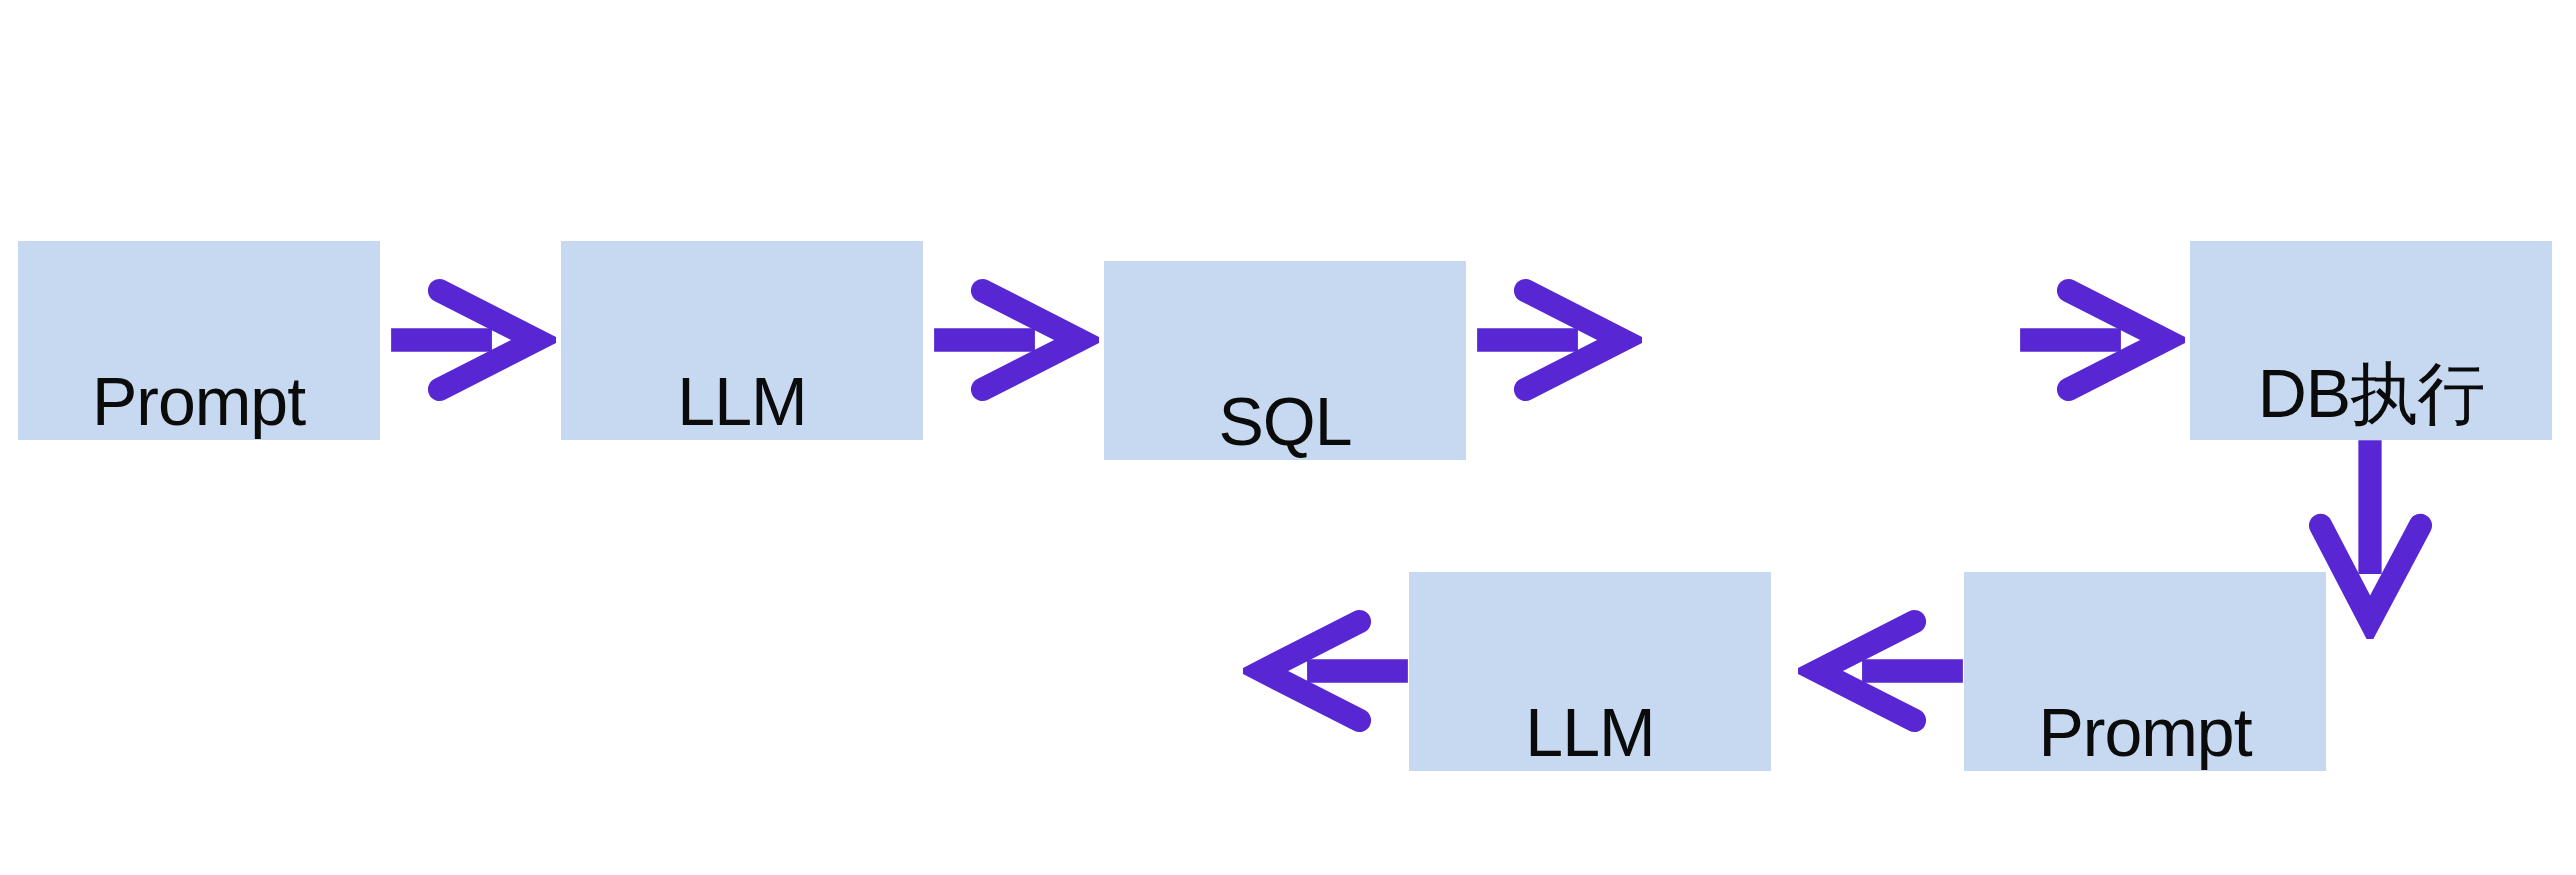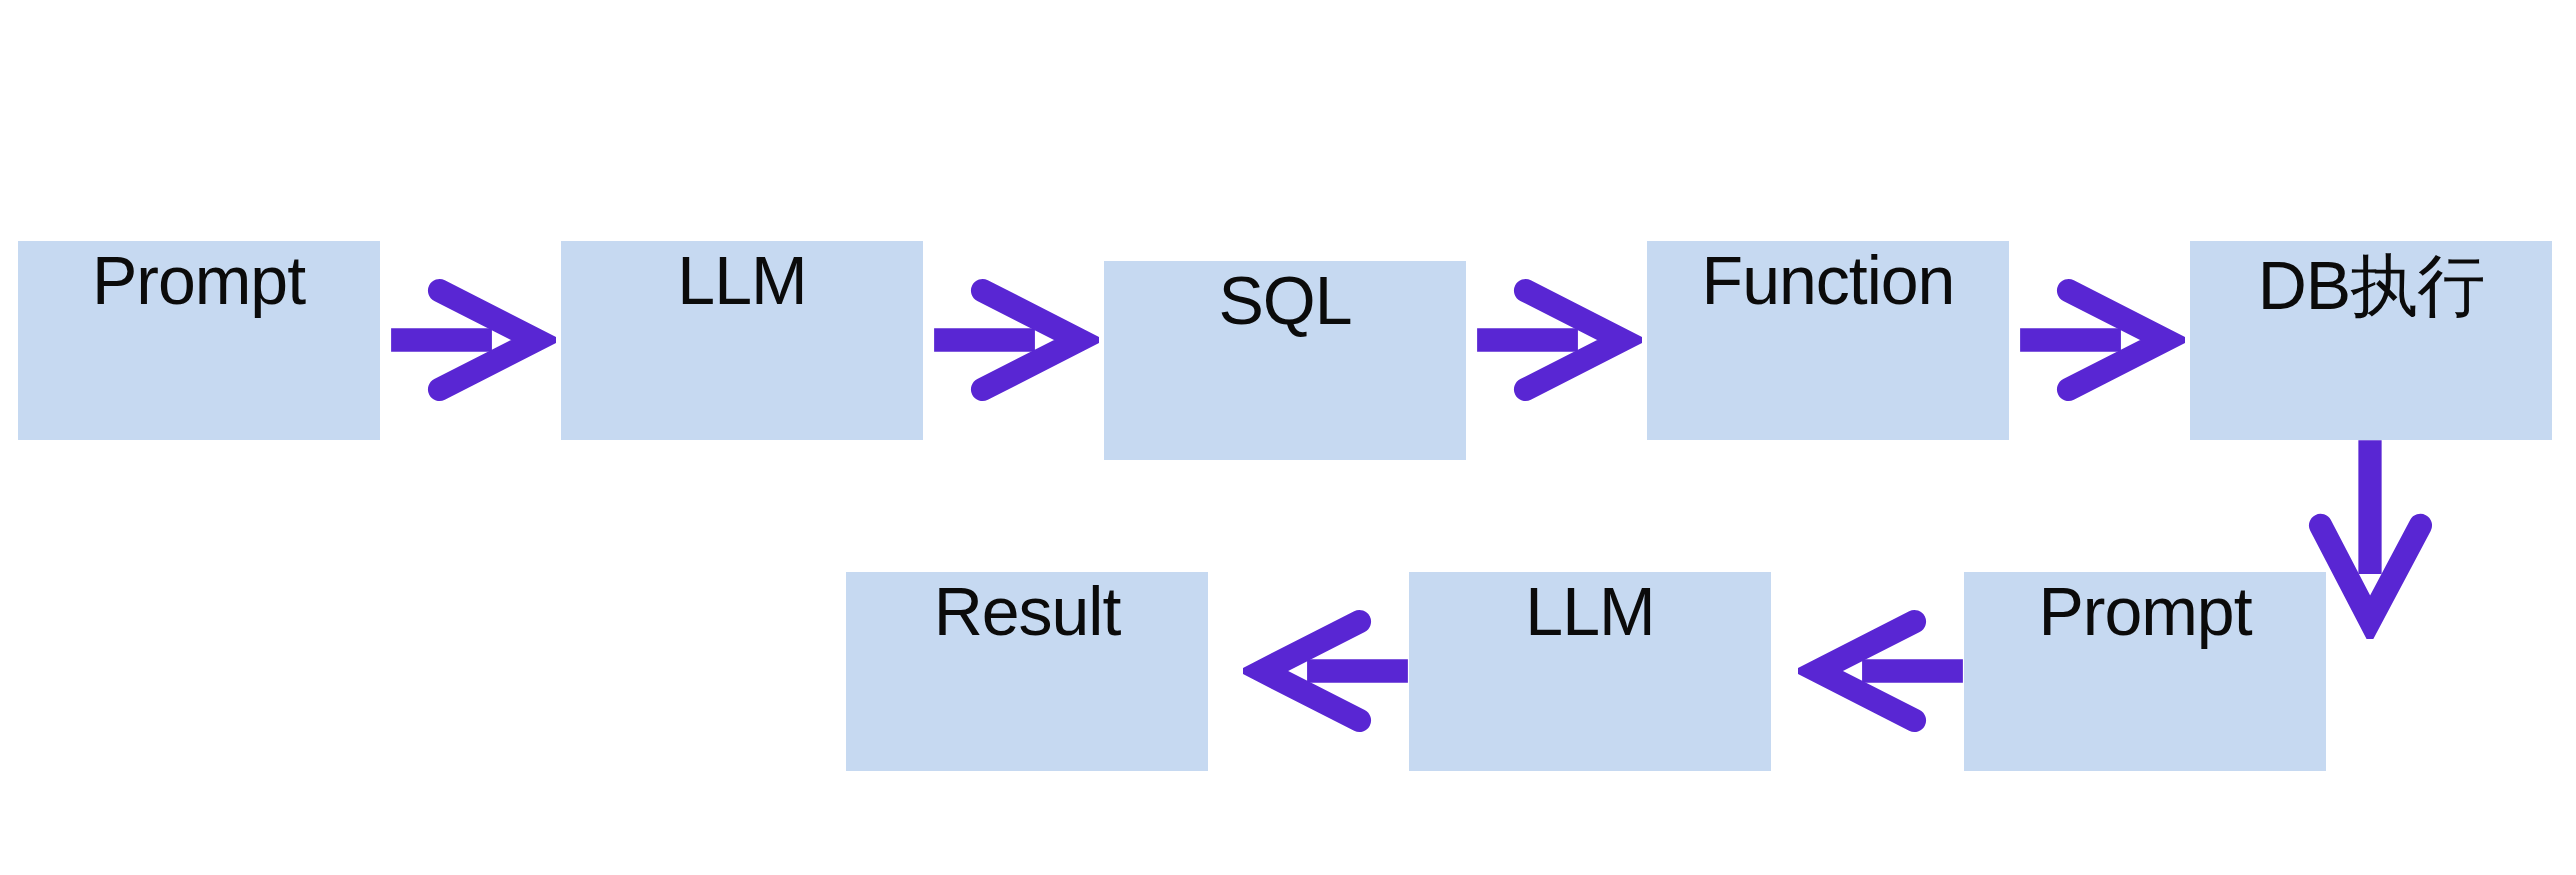--- a/index.html
+++ b/index.html
@@ -15,21 +15,21 @@
     font-family:"Liberation Sans","DejaVu Sans",sans-serif;
   }
   #canvas{
     position:relative;
     width:2576px;height:875px;
   }
   .node{
     position:absolute;
     width:362px;height:199px;
     background:var(--box-fill);
-    display:flex;align-items:flex-start;justify-content:center;
+    display:flex;align-items:flex-end;justify-content:center;
   }
   .node-label{
     font-size:68px;
     font-weight:400;
     color:var(--text-color);
     white-space:nowrap;
     letter-spacing:-1px;
   }
   .arrow{
     position:absolute;
@@ -62,30 +62,24 @@
 
   <div class="node n0">
     <span class="node-label">Prompt</span>
   </div>
   <div class="node n1">
     <span class="node-label">LLM</span>
   </div>
   <div class="node n2">
     <span class="node-label">SQL</span>
   </div>
-  <div class="node n3">
-    <span class="node-label">Function</span>
-  </div>
   <div class="node n4">
     <span class="node-label">DB执行</span>
   </div>
 
-  <div class="node n5">
-    <span class="node-label">Result</span>
-  </div>
   <div class="node n6">
     <span class="node-label">LLM</span>
   </div>
   <div class="node n7">
     <span class="node-label">Prompt</span>
   </div>
 
   <svg class="arrow a0" width="165" height="126" viewBox="0 0 170 130">
     <line x1="0" y1="65" x2="104" y2="65" stroke="currentColor" stroke-width="24"></line>
     <path d="M50 14 L150 65 L50 116" fill="none" stroke="currentColor" stroke-width="24" stroke-linecap="round" stroke-linejoin="miter"></path>

